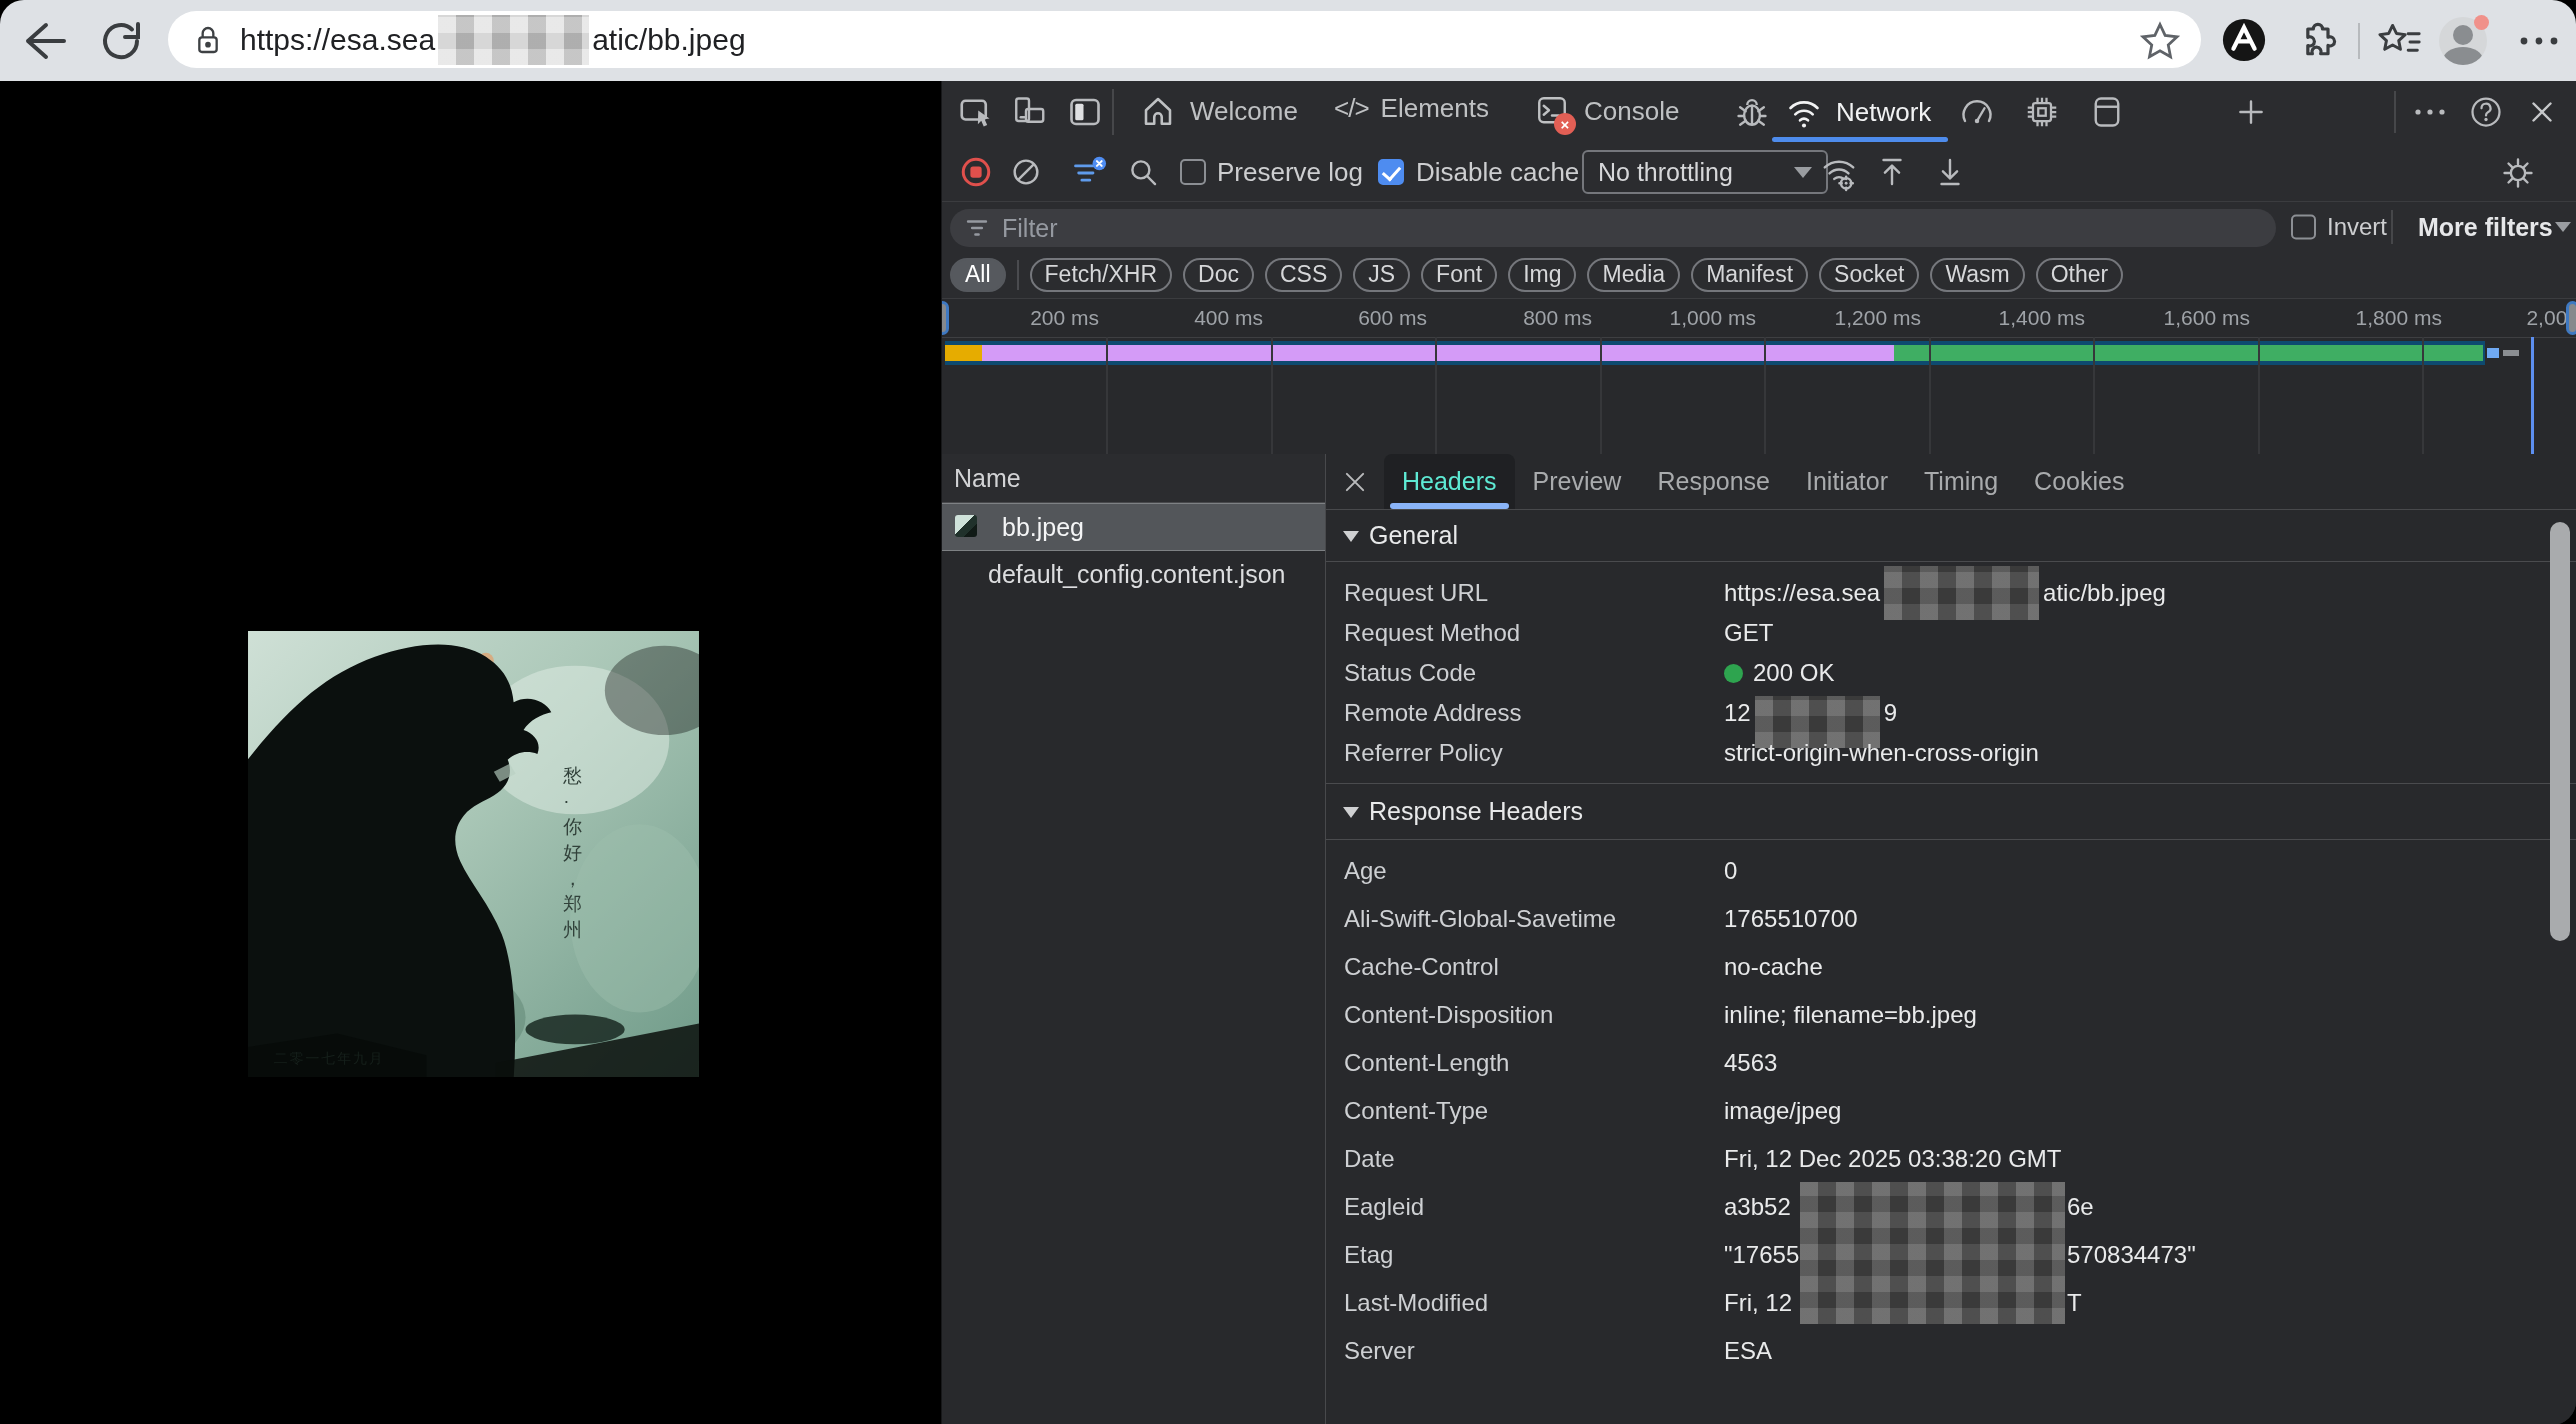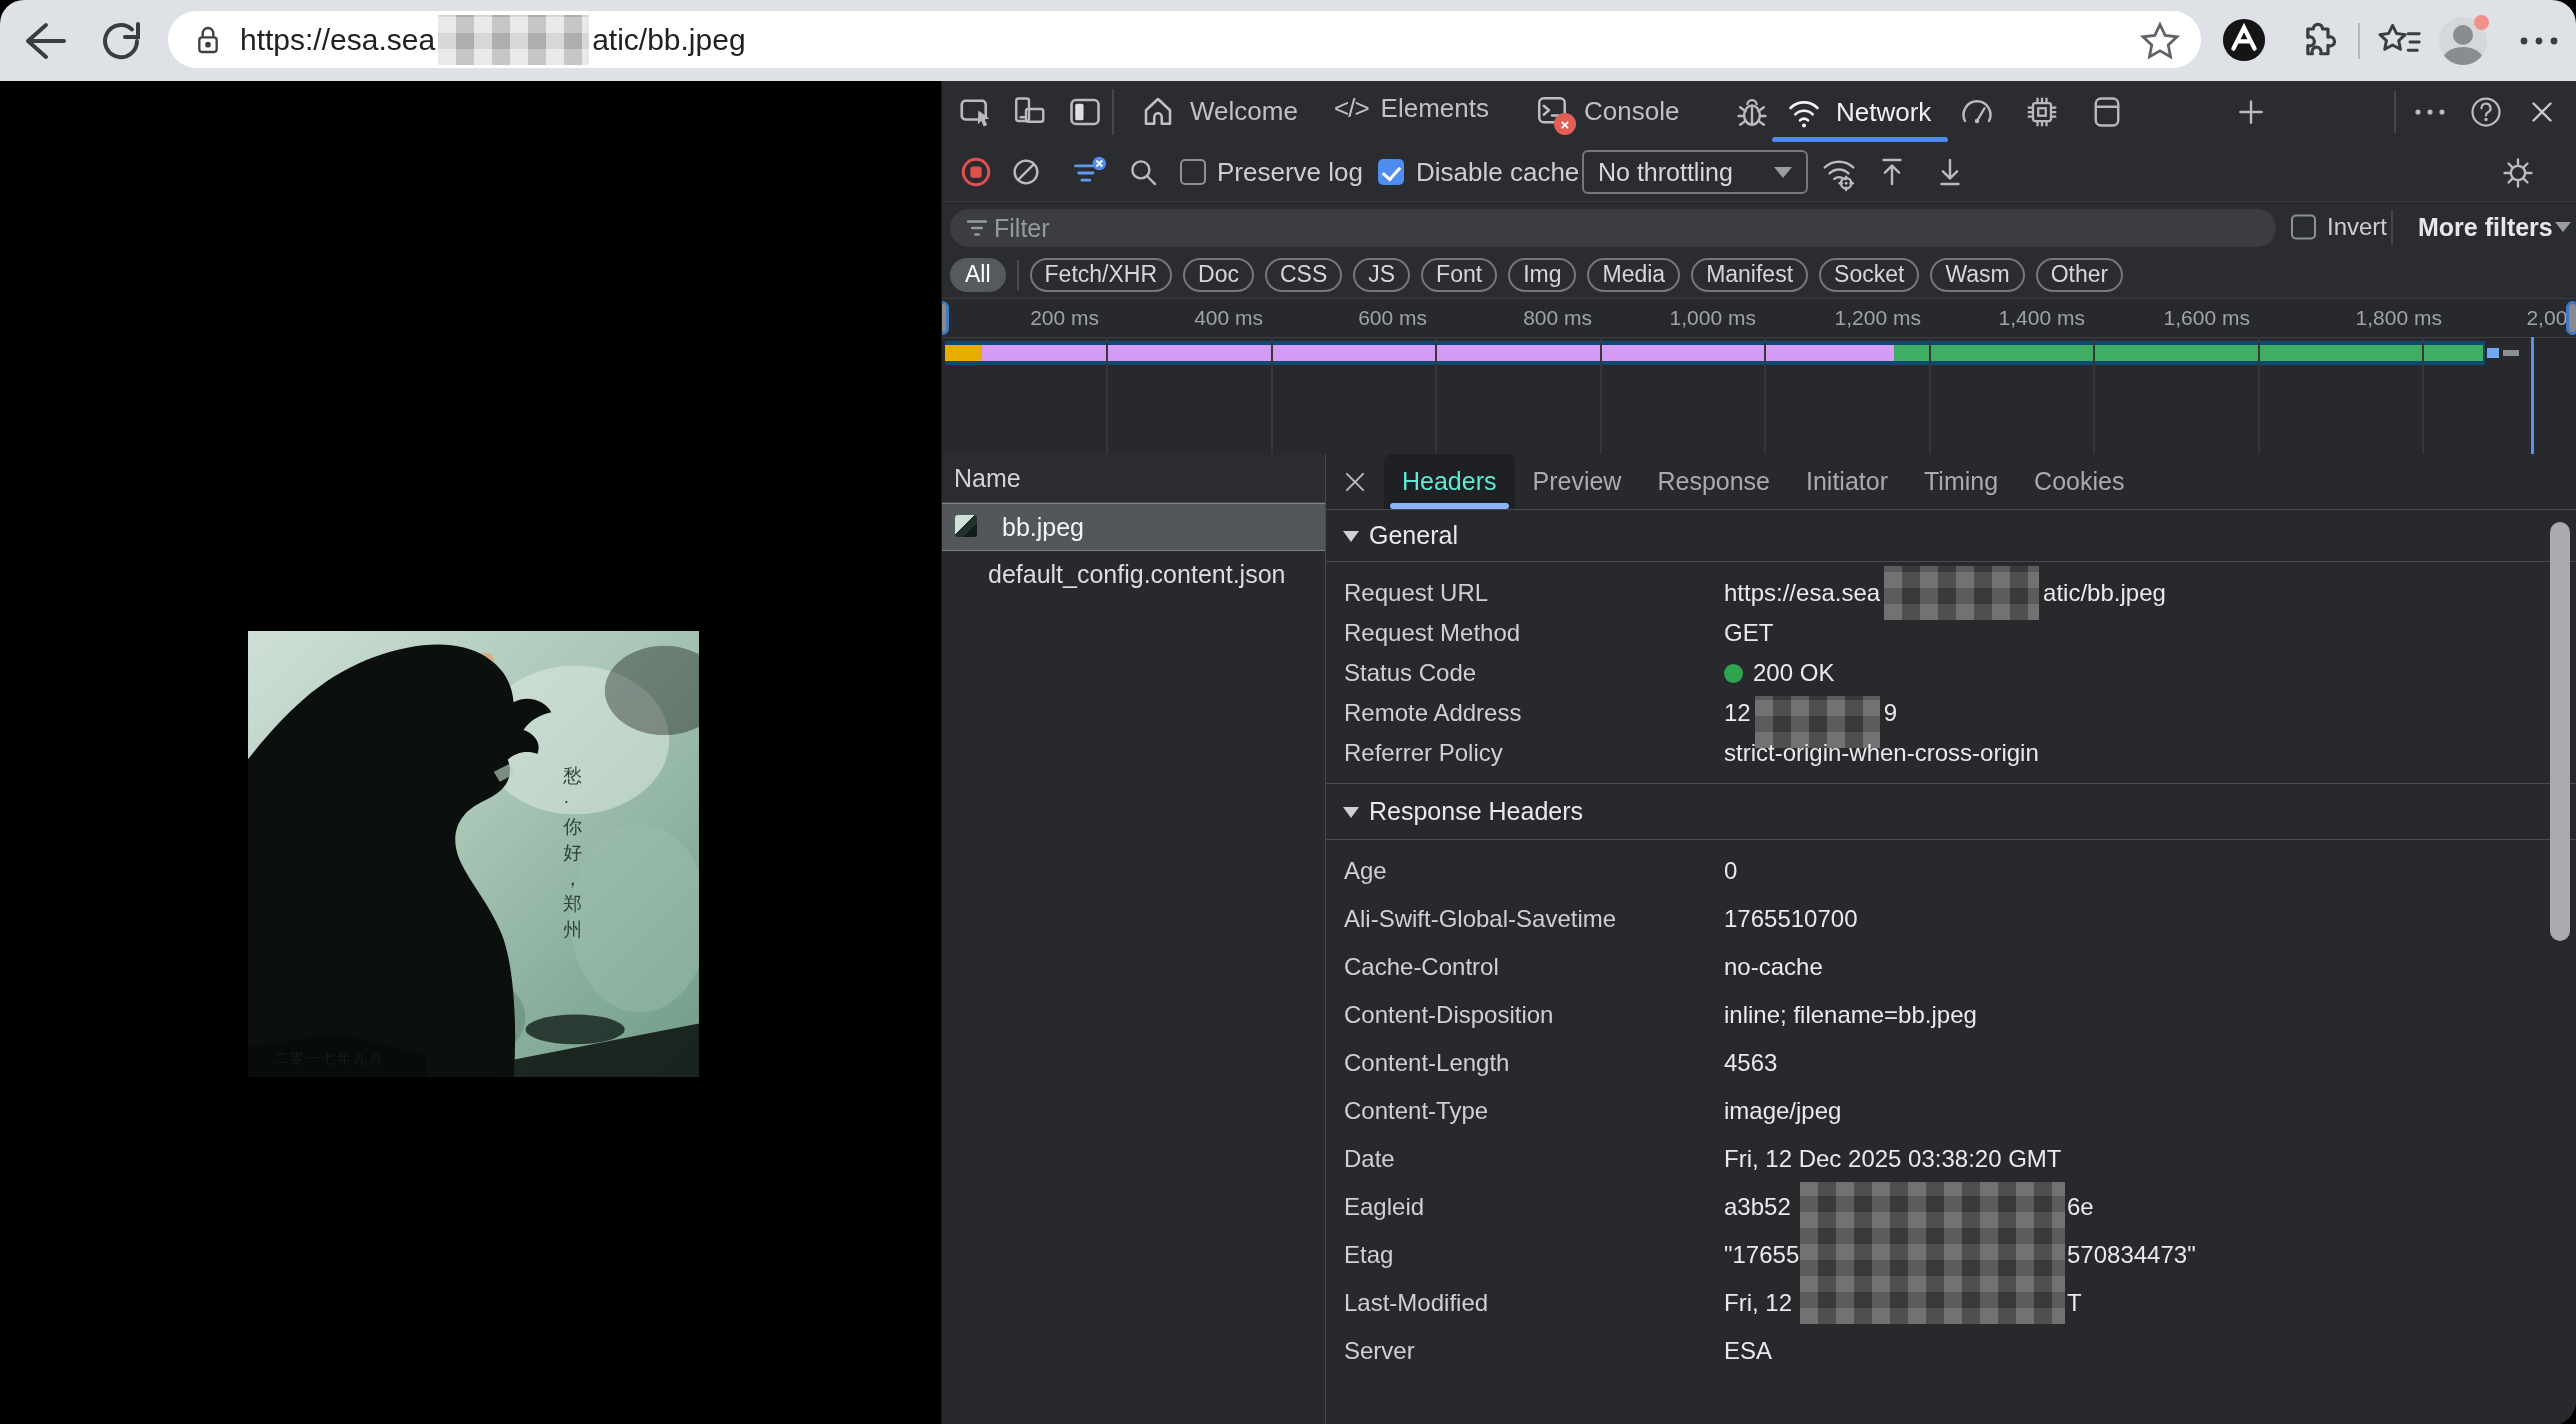--- a/index.html
+++ b/index.html
@@ -37,21 +37,21 @@
   .dt-tab-label.active{color:#f1f2f3;}
   .tab-underline{position:absolute;height:5px;background:#4e8cec;border-radius:3px;bottom:0;}
   .badge{position:absolute;width:22px;height:22px;border-radius:50%;background:#e25f55;color:#fff;font-size:15px;display:flex;align-items:center;justify-content:center;font-weight:bold;}
   .ctrl-label{font-size:26px;color:#cdced0;position:absolute;top:50%;transform:translateY(-50%);white-space:nowrap;}
   .checkbox{position:absolute;width:26px;height:26px;border:2.5px solid #8c8f94;border-radius:5px;box-sizing:border-box;top:50%;transform:translateY(-50%);}
   .checkbox.checked{background:#4e8cf0;border-color:#4e8cf0;}
   .checkbox.checked::after{content:"";position:absolute;left:6px;top:2px;width:8px;height:14px;border:solid #fff;border-width:0 3.5px 3.5px 0;transform:rotate(42deg);}
   .select{position:absolute;border:2px solid #75777c;border-radius:6px;background:#2b2c2f;display:flex;align-items:center;box-sizing:border-box;padding:0 14px;font-size:25px;color:#d6d7d9;justify-content:space-between;}
   .caret{width:0;height:0;border-left:9px solid transparent;border-right:9px solid transparent;border-top:11px solid #9a9da1;}
   .filter-pill{position:absolute;left:8px;top:7px;width:1326px;height:38px;background:#3c3d41;border-radius:19px;display:flex;align-items:center;padding:0 14px;box-sizing:border-box;}
-  .filter-ph{font-size:25px;color:#9599a0;margin-left:4px;}
+  .filter-ph{font-size:25px;color:#9599a0;margin-left:12px;}
   .chip{height:34px;border:2px solid #75777c;border-radius:18px;display:flex;align-items:center;padding:0 13px;font-size:23px;color:#d6d7d9;box-sizing:border-box;white-space:nowrap;}
   .chip.selected{background:#56595e;border-color:#56595e;color:#ffffff;}
   .chip-div{width:2px;height:30px;background:#4a4b4f;}
 
   
   .timeline{position:absolute;left:0;top:218px;right:0;height:155px;background:#28292c;border-bottom:1px solid #3e3f42;overflow:hidden;}
   .ruler{position:absolute;left:0;top:0;right:0;height:38px;border-bottom:1px solid #3e3f42;}
   .tick-label{position:absolute;top:7px;font-size:21px;color:#9fa3a8;transform:translateX(-100%);white-space:nowrap;}
   .gridline{position:absolute;top:38px;bottom:0;width:1.5px;background:#36373a;}
   .ov-band{position:absolute;left:3px;top:42px;width:1540px;height:24px;background:#0e4a70;display:flex;align-items:center;}
@@ -318,21 +318,21 @@
       <div class="abs icon" style="left:184px;top:13px;">
         <svg width="34" height="34" viewBox="0 0 48 48" fill="none" stroke="#b9bbbe" stroke-width="3.4" stroke-linecap="round">
             <circle cx="21" cy="21" r="12"></circle>
             <path d="M30 30 L41 41"></path>
           </svg>
       </div>
       <div class="checkbox" style="left:238px;"></div>
       <span class="ctrl-label" style="left:275px;">Preserve log</span>
       <div class="checkbox checked" style="left:436px;"></div>
       <span class="ctrl-label" style="left:474px;">Disable cache</span>
-      <div class="select" style="left:640px;top:8px;width:226px;height:44px;">
+      <div class="select" style="left:640px;top:8px;width:246px;height:44px;">
         <span>No throttling</span>
         <span class="caret"></span>
       </div>
       <div class="abs icon" style="left:878px;top:12px;">
         <svg width="38" height="38" viewBox="0 0 48 48" fill="none" stroke="#b9bbbe" stroke-width="3" stroke-linecap="round">
             <path d="M6 17 a26 26 0 0 1 36 0"></path>
             <path d="M12 24.5 a17 17 0 0 1 24 0"></path>
             <path d="M18 31.5 a9.5 9.5 0 0 1 12 0"></path>
             <circle cx="33" cy="37" r="6.5"></circle>
             <circle cx="33" cy="37" r="1.8" fill="#b9bbbe" stroke="none"></circle>

